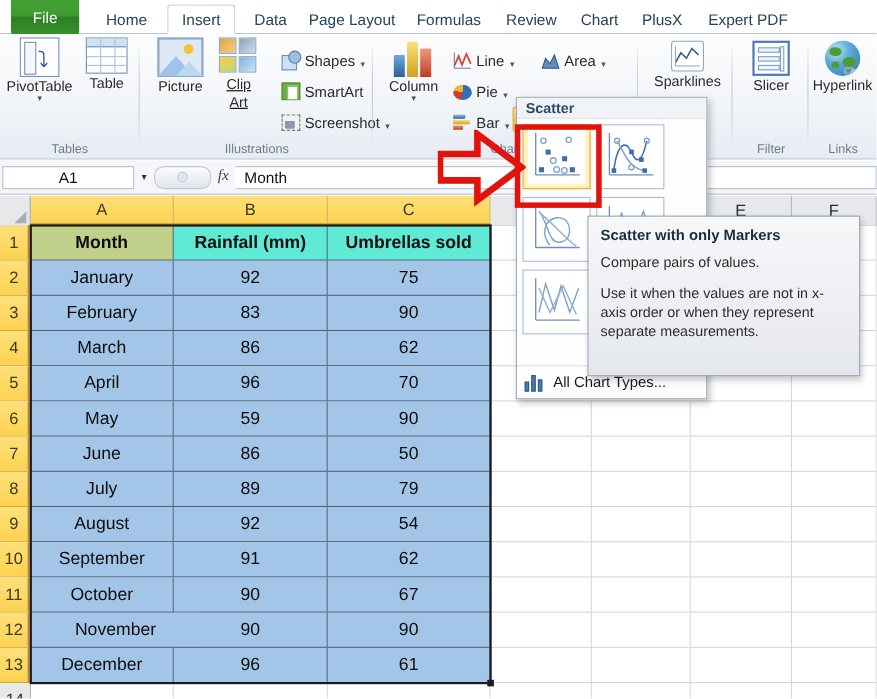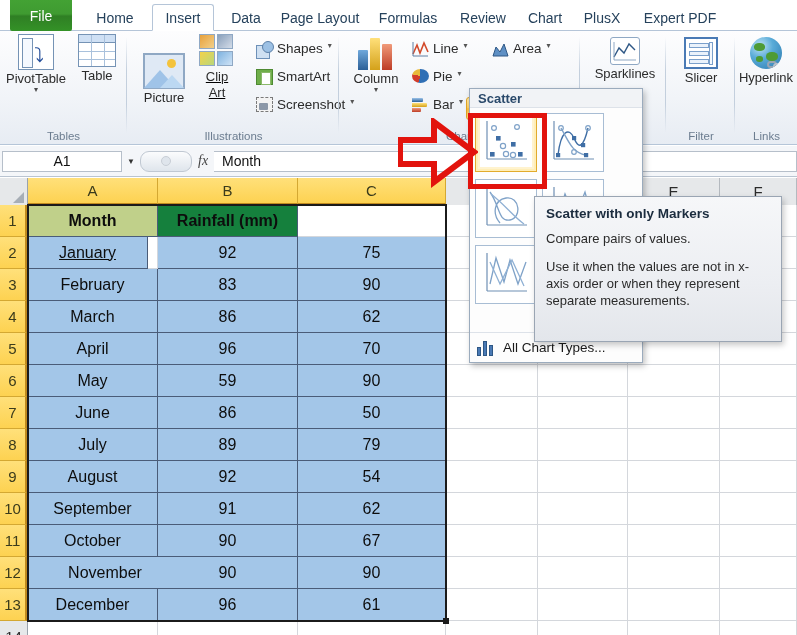--- a/index.html
+++ b/index.html
@@ -57,21 +57,21 @@
 
   .bigbtn {
     position: absolute; display: flex; flex-direction: column;
     align-items: center; width: 66px; top: 3px;
     cursor: default;
   }
   .bigbtn .lbl { font-size: 13px; color: #2b2b2b; text-align: center; line-height: 14px; margin-top: 2px;}
   .caretdn { font-size: 8px; color: #4a4a4a; line-height: 8px; }
 
   .smallbtn {
-    position: absolute; display: flex; align-items: flex-start; gap: 4px;
+    position: absolute; display: flex; align-items: flex-end; gap: 4px;
     height: 22px; cursor: default;
   }
   .smallbtn .lbl { font-size: 13.5px; color: #2b2b2b; white-space: nowrap; }
   .smallbtn .cr { font-size: 8px; color: #555; margin-left: 1px; }
 
   
   .scatter-btn {
     position: absolute; left: 466px; top: 66px; width: 88px; height: 23px;
     background: linear-gradient(to bottom,#ffe9a8 0%,#ffd163 45%,#ffc03c 52%,#ffdd8c 100%);
     border: 1px solid #e0a526; border-radius: 3px;
@@ -207,21 +207,21 @@
 
   .grid { position:absolute; left:28px; top:27px; right:0; bottom:0; }
   .gcell { position:absolute; box-sizing:border-box;
     border-right:1px solid #d4d7dc; border-bottom:1px solid #d4d7dc; }
 
   .dcell { position:absolute; box-sizing:border-box;
     display:flex; align-items:center; justify-content:center;
     font-size:16px; color:#0d0d0d;
     border-right:1px solid #4a5c78; border-bottom:1px solid #4a5c78;
     background:#a3c6e8; }
-  .dcell.hdr { font-weight:bold; background:#15803d; }
+  .dcell.hdr { font-weight:bold; background:#5eead4; }
   .dcell.hdr.a1 { background:#c0d08a; }
   .selbox { position:absolute; border:2px solid #1b1b1b; pointer-events:none; }
   .selhandle{position:absolute;width:6px;height:6px;background:#1b1b1b;}
 
   
   .gallery {
     position:absolute; left:469px; top:88px; width:174px; height:275px;
     background:#fdfdfd; border:1px solid #9babbd;
     box-shadow:2px 3px 6px rgba(0,0,0,0.25); z-index:40;
   }
@@ -294,21 +294,21 @@
           <span class="h" style="top:16px"></span>
             <span class="h" style="top:24px"></span>
         </span>
         <span class="lbl">Table</span>
       </div>
       <div class="glabel">Tables</div>
       <div class="sep"></div>
     </div>
 
     <div class="grp" style="left:128px;width:211px;">
-      <div class="bigbtn" style="left:5px;width:62px;margin-top:19px;">
+      <div class="bigbtn" style="left:5px;width:62px;">
         <span class="ico ico-pic">
           <span class="sun"></span>
             <span class="mt"></span>
             <span class="mt2"></span>
         </span>
         <span class="lbl">Picture</span>
       </div>
       <div class="bigbtn" style="left:64px;width:50px;text-decoration:underline;">
         <span class="ico ico-clip">
           <i class="q1"></i>
@@ -582,23 +582,24 @@
           <div class="gcell" style="left:130px;top:416px;width:140px;height:32px;"></div>
           <div class="gcell" style="left:270px;top:416px;width:148px;height:32px;"></div>
           <div class="gcell" style="left:418px;top:416px;width:92px;height:32px;"></div>
           <div class="gcell" style="left:510px;top:416px;width:90px;height:32px;"></div>
           <div class="gcell" style="left:600px;top:416px;width:92px;height:32px;"></div>
           <div class="gcell" style="left:692px;top:416px;width:77px;height:32px;"></div>
         </div>
 
       <div class="dcell hdr a1" style="left:0px;top:0px;width:130px;height:32px;">Month</div>
       <div class="dcell hdr" style="left:130px;top:0px;width:140px;height:32px;">Rainfall (mm)</div>
+      <div class="dcell hdr" style="left:270px;top:0px;width:148px;height:32px;">Umbrellas sold</div>
 
       <div id="datarows">
-          <div class="dcell" style="left:0px;top:32px;width:120px;height:32px;text-decoration:underline;">January</div>
+          <div class="dcell" style="left:0px;top:32px;width:130px;height:32px;">January</div>
           <div class="dcell" style="left:130px;top:32px;width:140px;height:32px;">92</div>
           <div class="dcell" style="left:270px;top:32px;width:148px;height:32px;">75</div>
           <div class="dcell" style="left:0px;top:64px;width:130px;height:32px;">February</div>
           <div class="dcell" style="left:130px;top:64px;width:140px;height:32px;">83</div>
           <div class="dcell" style="left:270px;top:64px;width:148px;height:32px;">90</div>
           <div class="dcell" style="left:0px;top:96px;width:130px;height:32px;">March</div>
           <div class="dcell" style="left:130px;top:96px;width:140px;height:32px;">86</div>
           <div class="dcell" style="left:270px;top:96px;width:148px;height:32px;">62</div>
           <div class="dcell" style="left:0px;top:128px;width:130px;height:32px;">April</div>
           <div class="dcell" style="left:130px;top:128px;width:140px;height:32px;">96</div>

